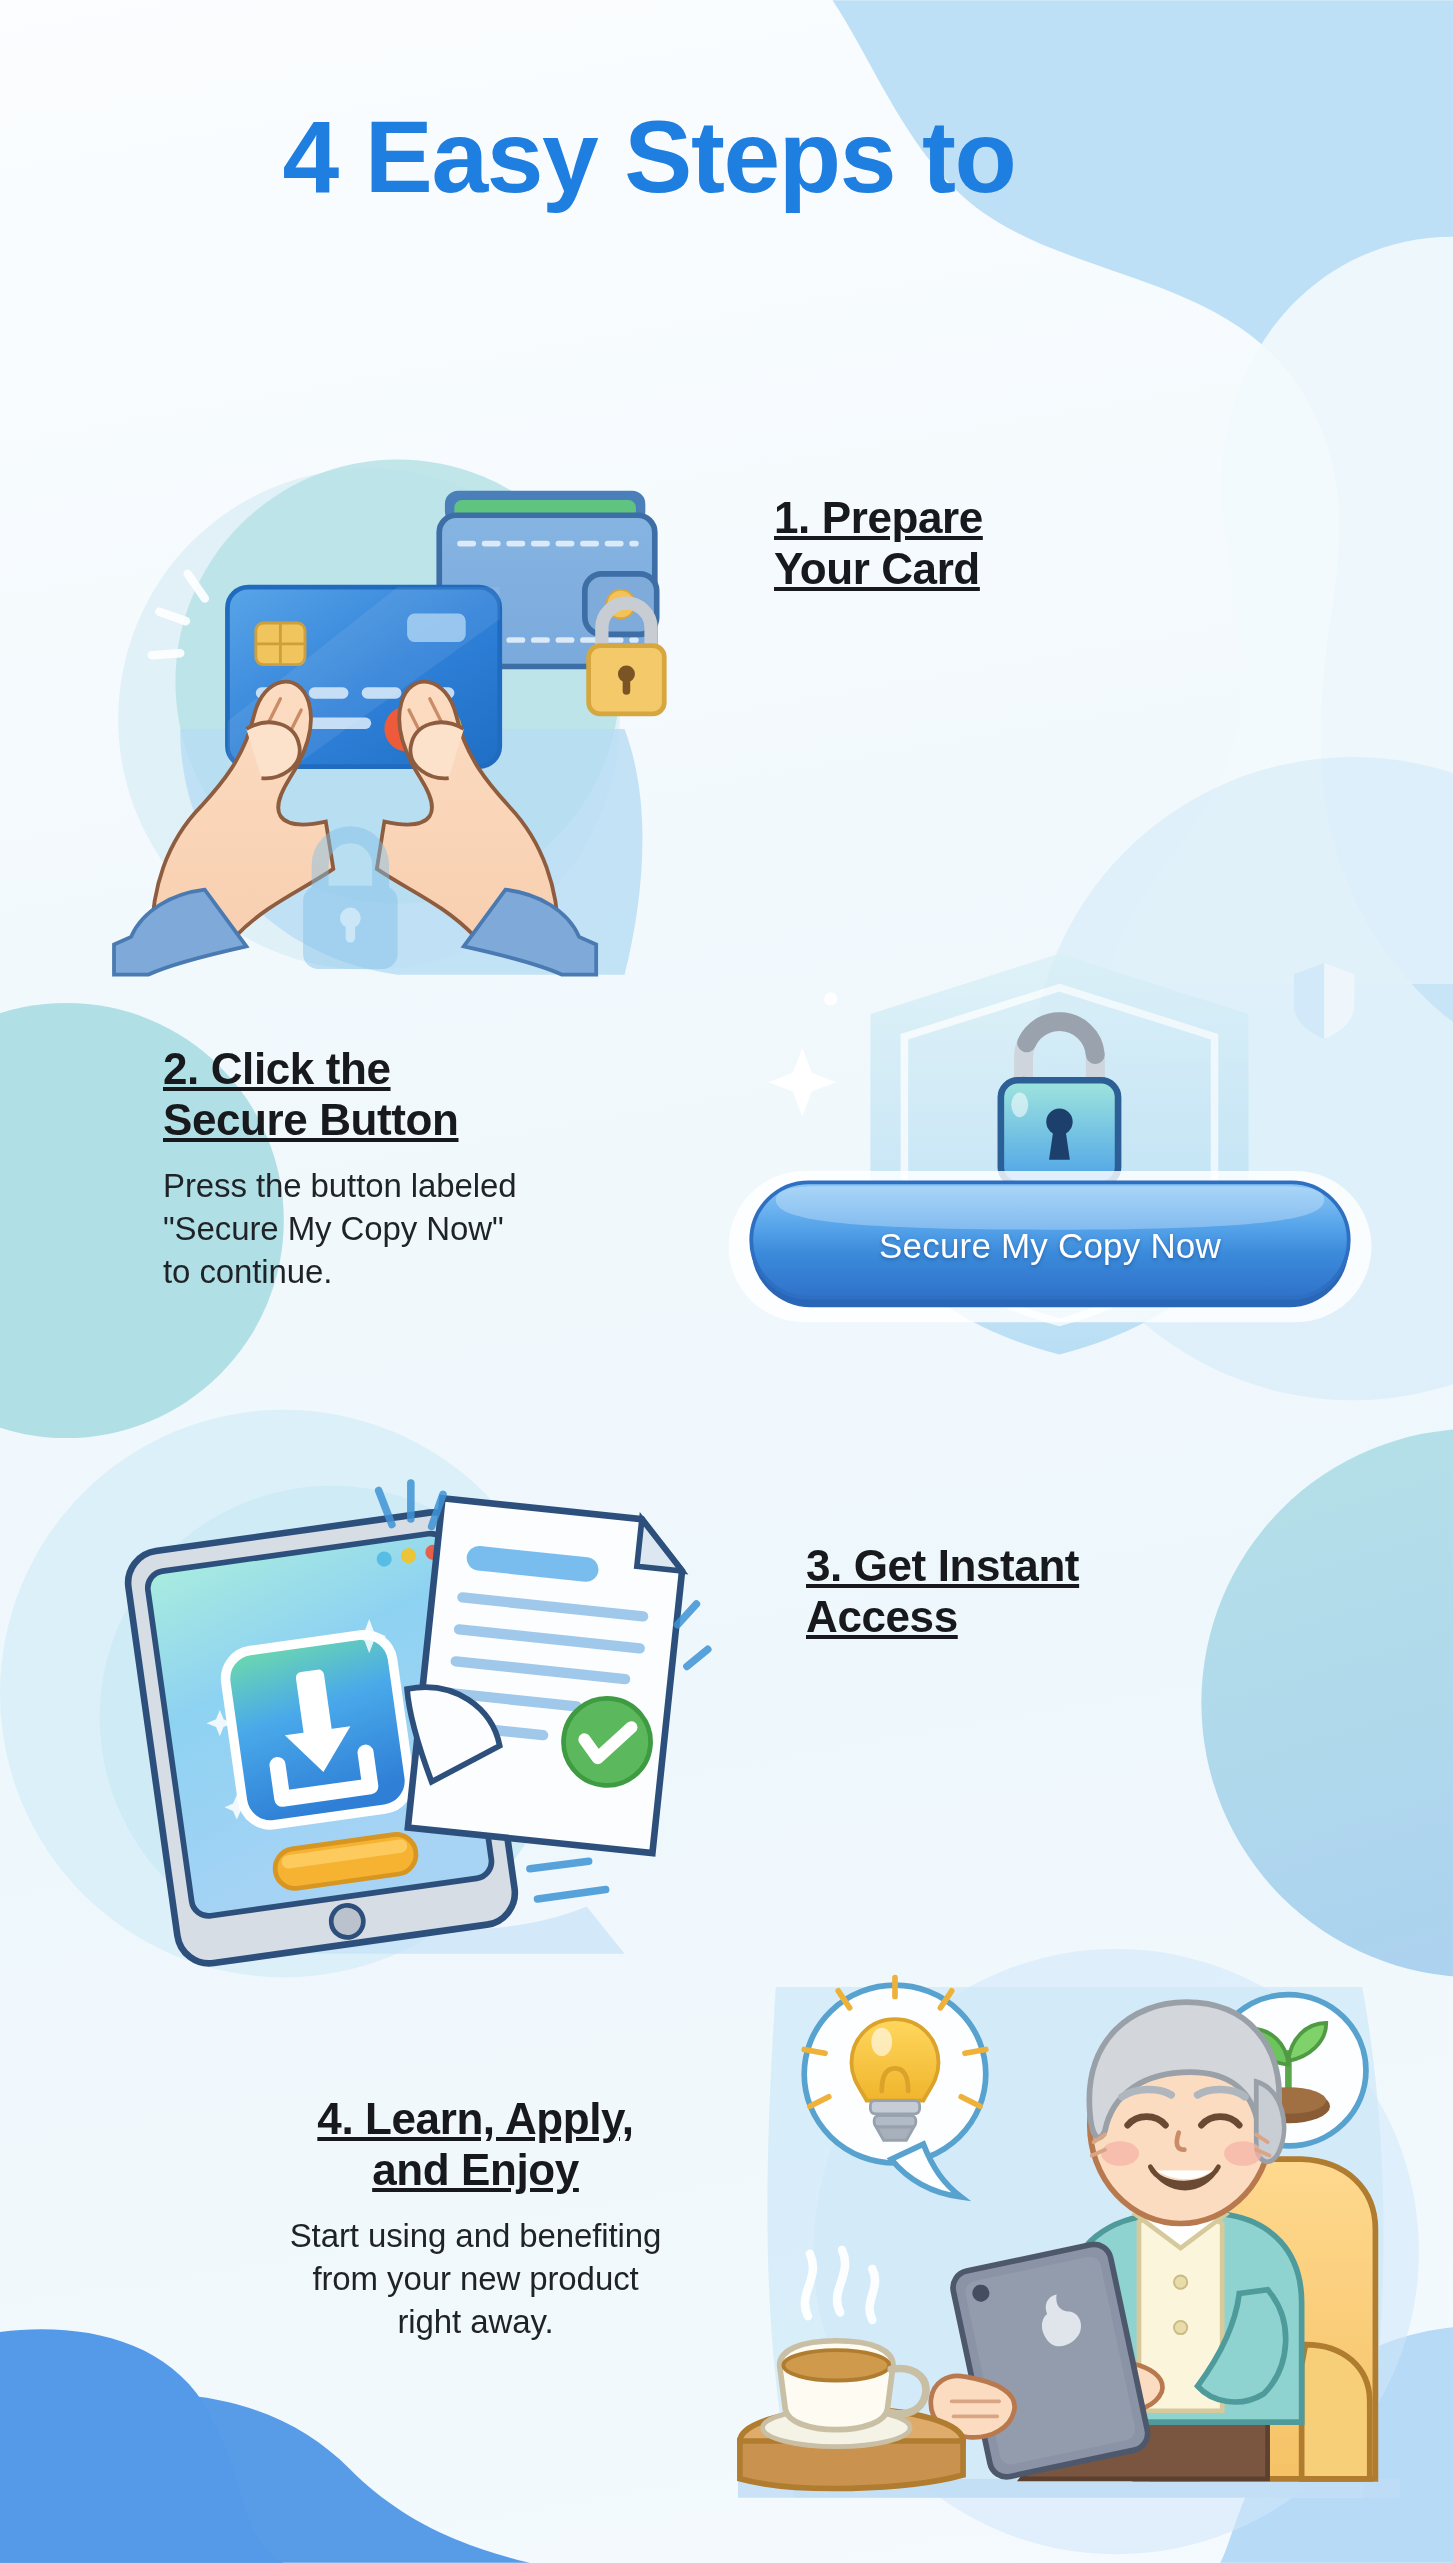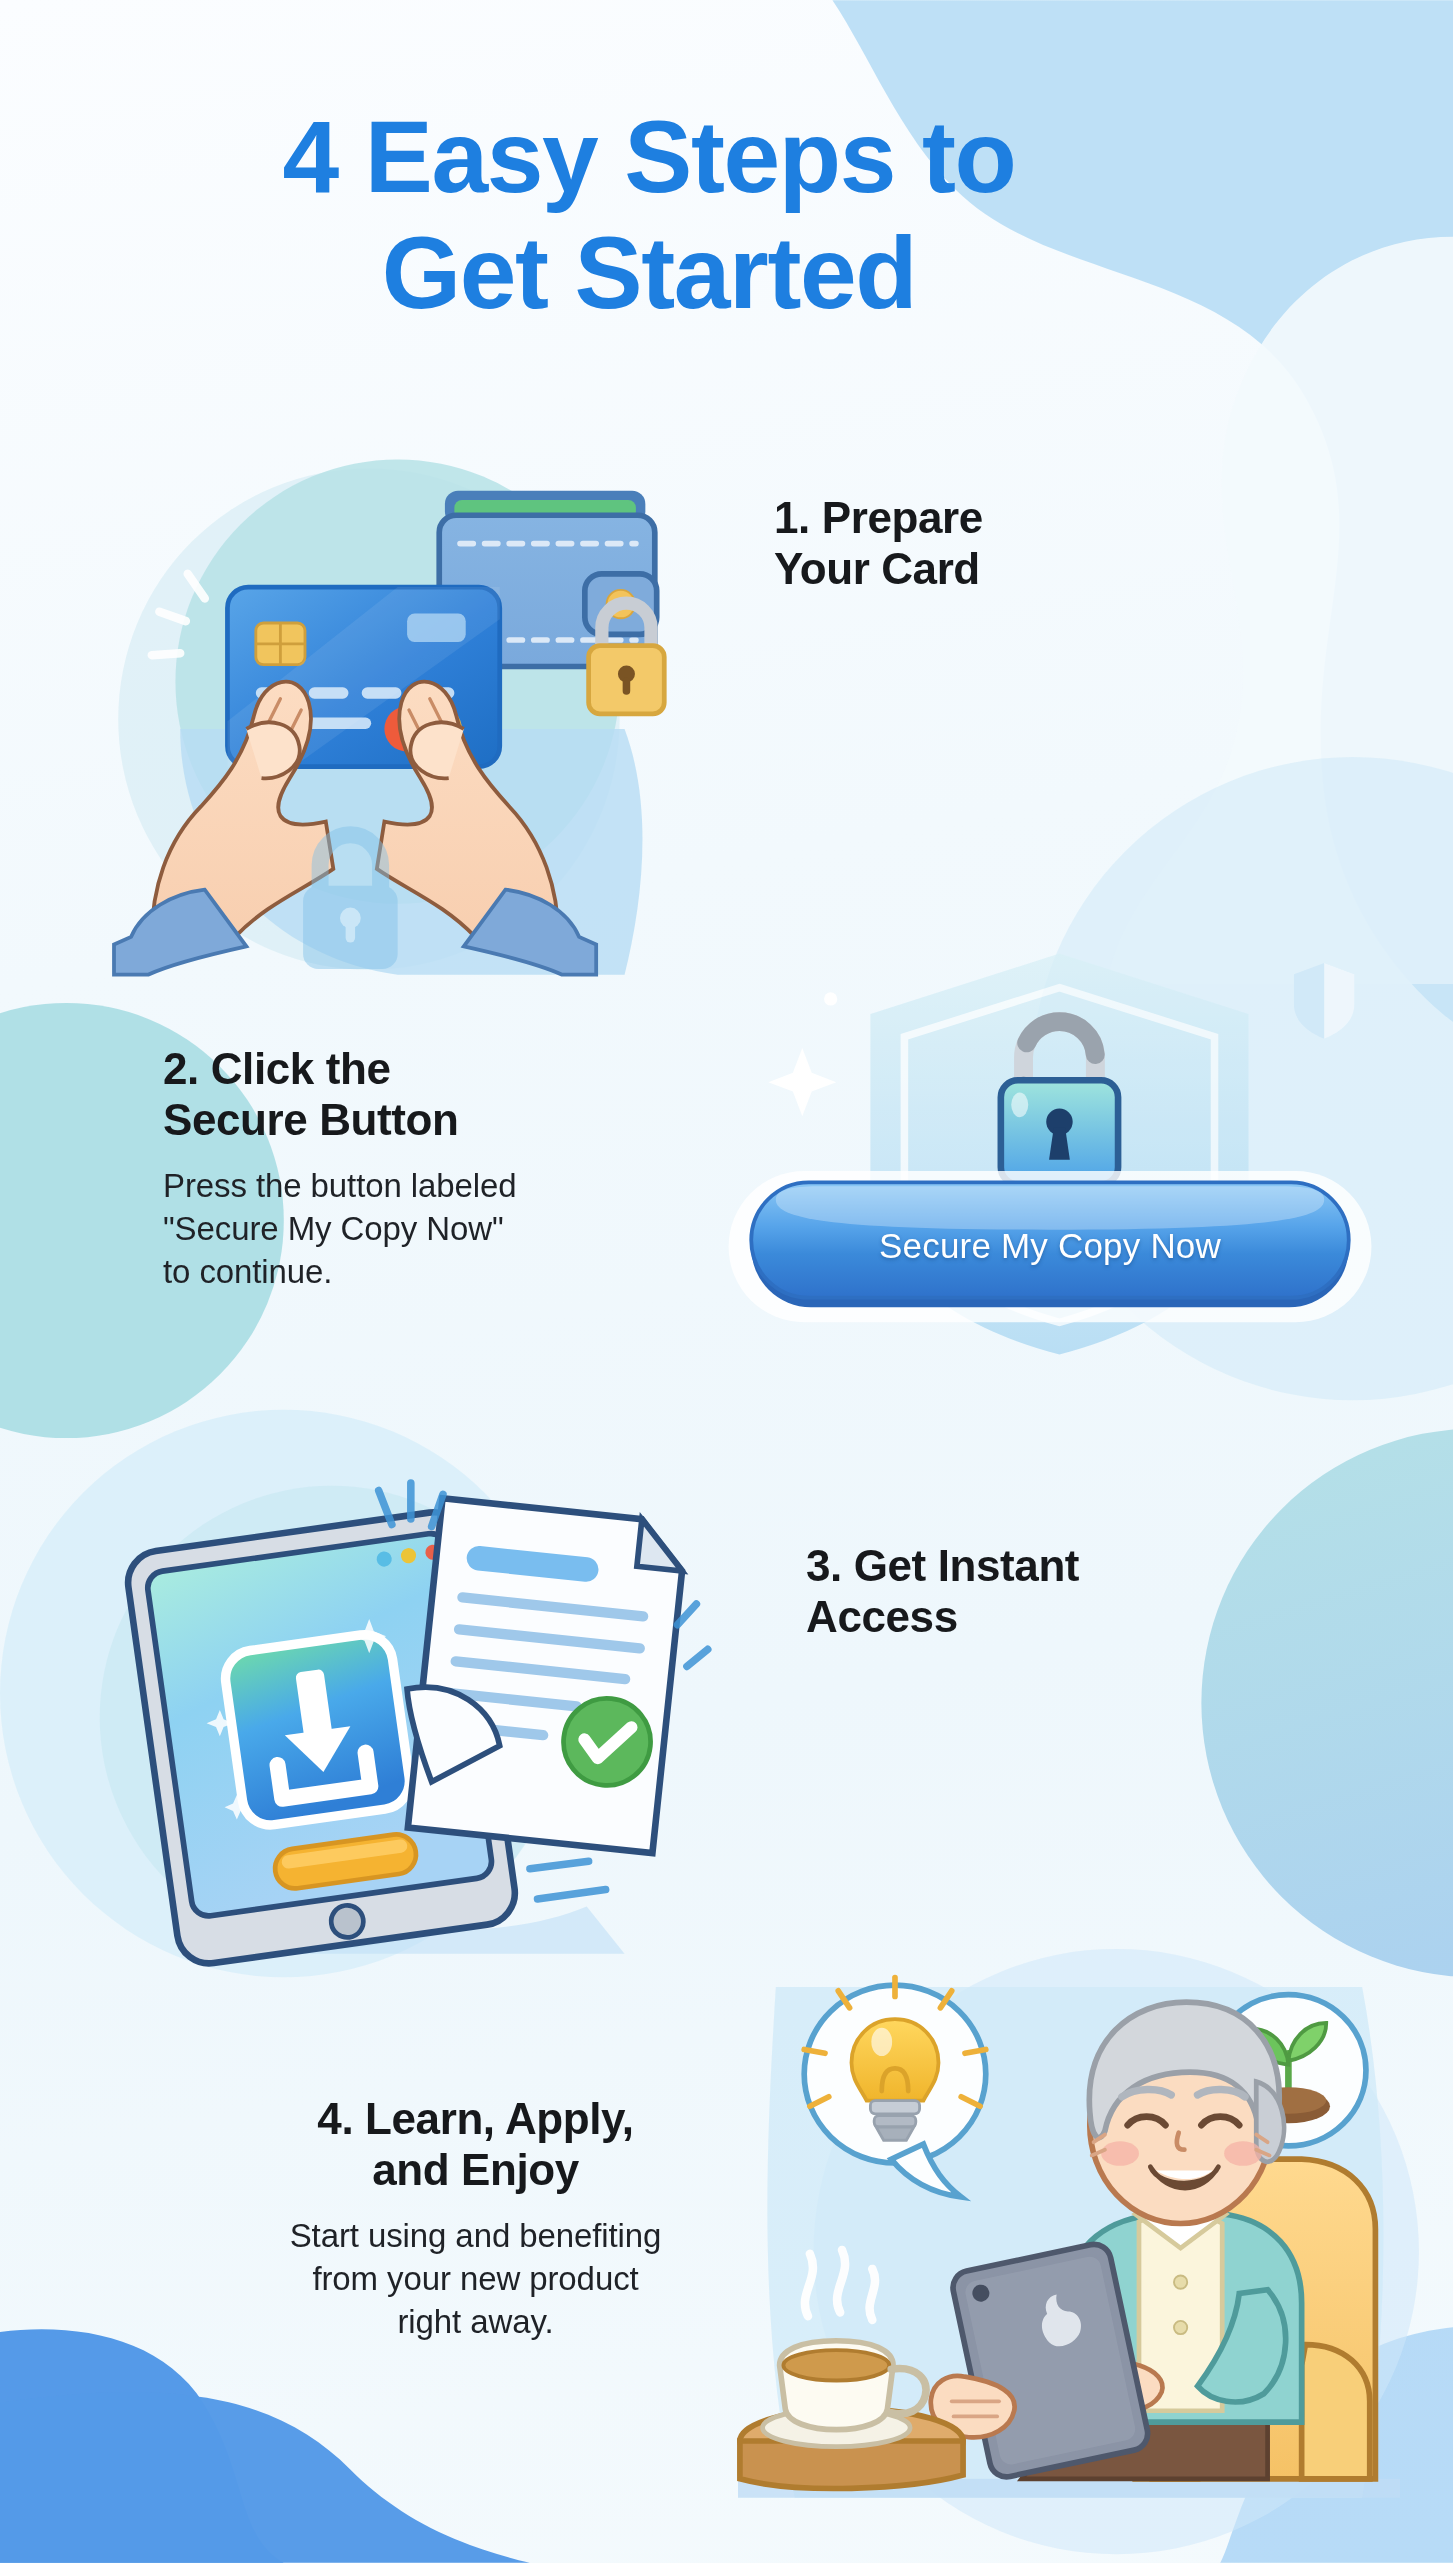--- a/index.html
+++ b/index.html
@@ -37,20 +37,21 @@
 
   .step-art { position: absolute; z-index: 4; }
 
   .step-heading {
     font-size: 44px;
     font-weight: 700;
     color: #17191c;
     line-height: 1.17;
     letter-spacing: -0.4px;
     white-space: pre-line;
+    text-decoration: underline;
   }
   .step-body {
     margin-top: 19px;
     font-size: 33px;
     font-weight: 400;
     color: #1f2227;
     line-height: 1.30;
     letter-spacing: -0.1px;
     white-space: pre-line;
   }
@@ -110,21 +111,20 @@
       <circle cx="300" cy="1790" r="300" fill="#d5edf9" opacity="0.75"></circle>
 
       <circle cx="390" cy="760" r="265" fill="#cfeaf3" opacity="0.55"></circle>
 
       <circle cx="1180" cy="2380" r="320" fill="#cfe8fa" opacity="0.55"></circle>
     </svg>
   </div>
 
   <div class="title-wrap">
     <div class="title-line">4 Easy Steps to</div>
-    <div class="title-line">Get Started</div>
   </div>
 
   <div class="step-art" id="art1">
     <svg width="624" height="530" viewBox="0 0 660 560">
       <defs>
         <linearGradient id="cardGrad" x1="0" y1="0" x2="1" y2="1">
           <stop offset="0%" stop-color="#59a5e8"></stop>
           <stop offset="55%" stop-color="#2f80d8"></stop>
           <stop offset="100%" stop-color="#1e6ec4"></stop>
         </linearGradient>

